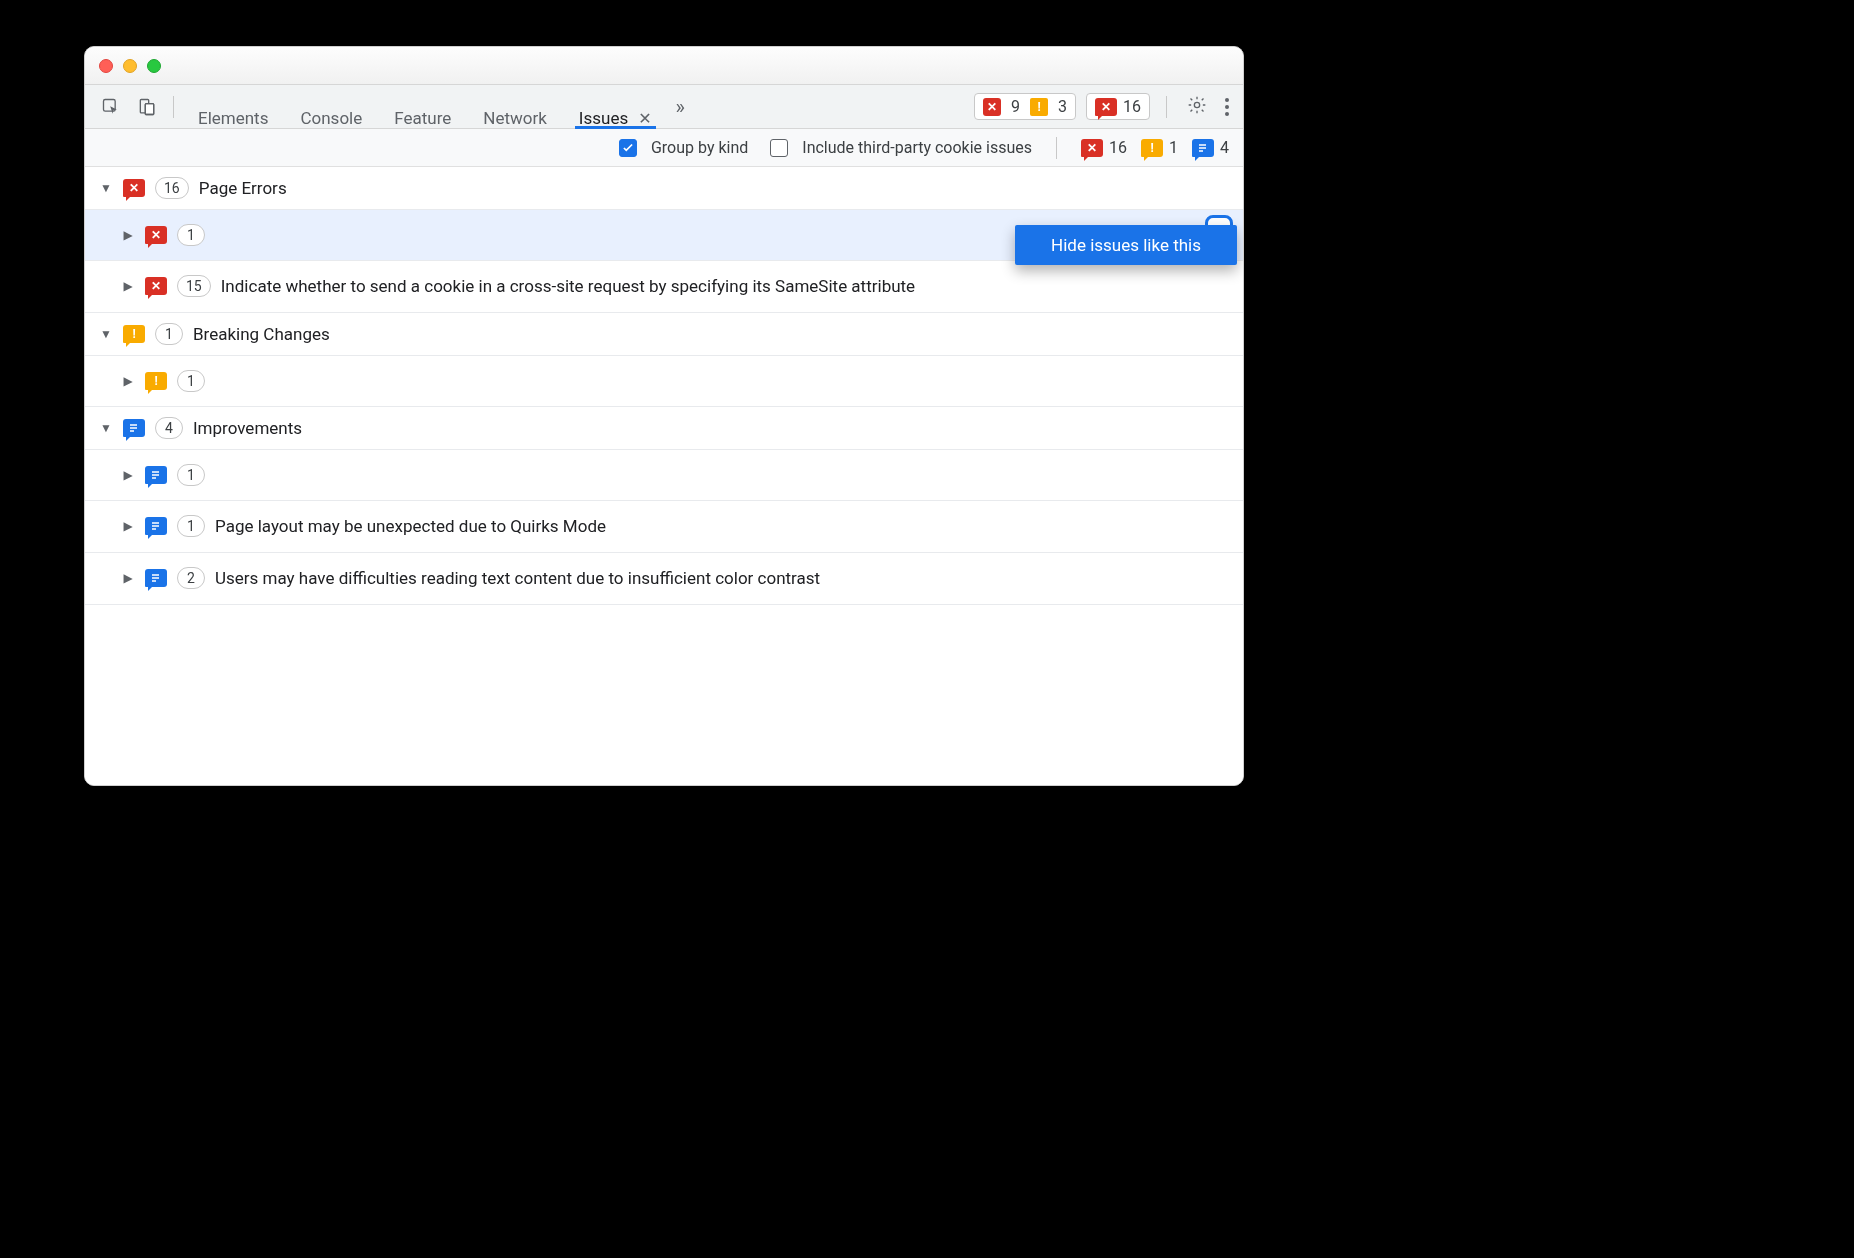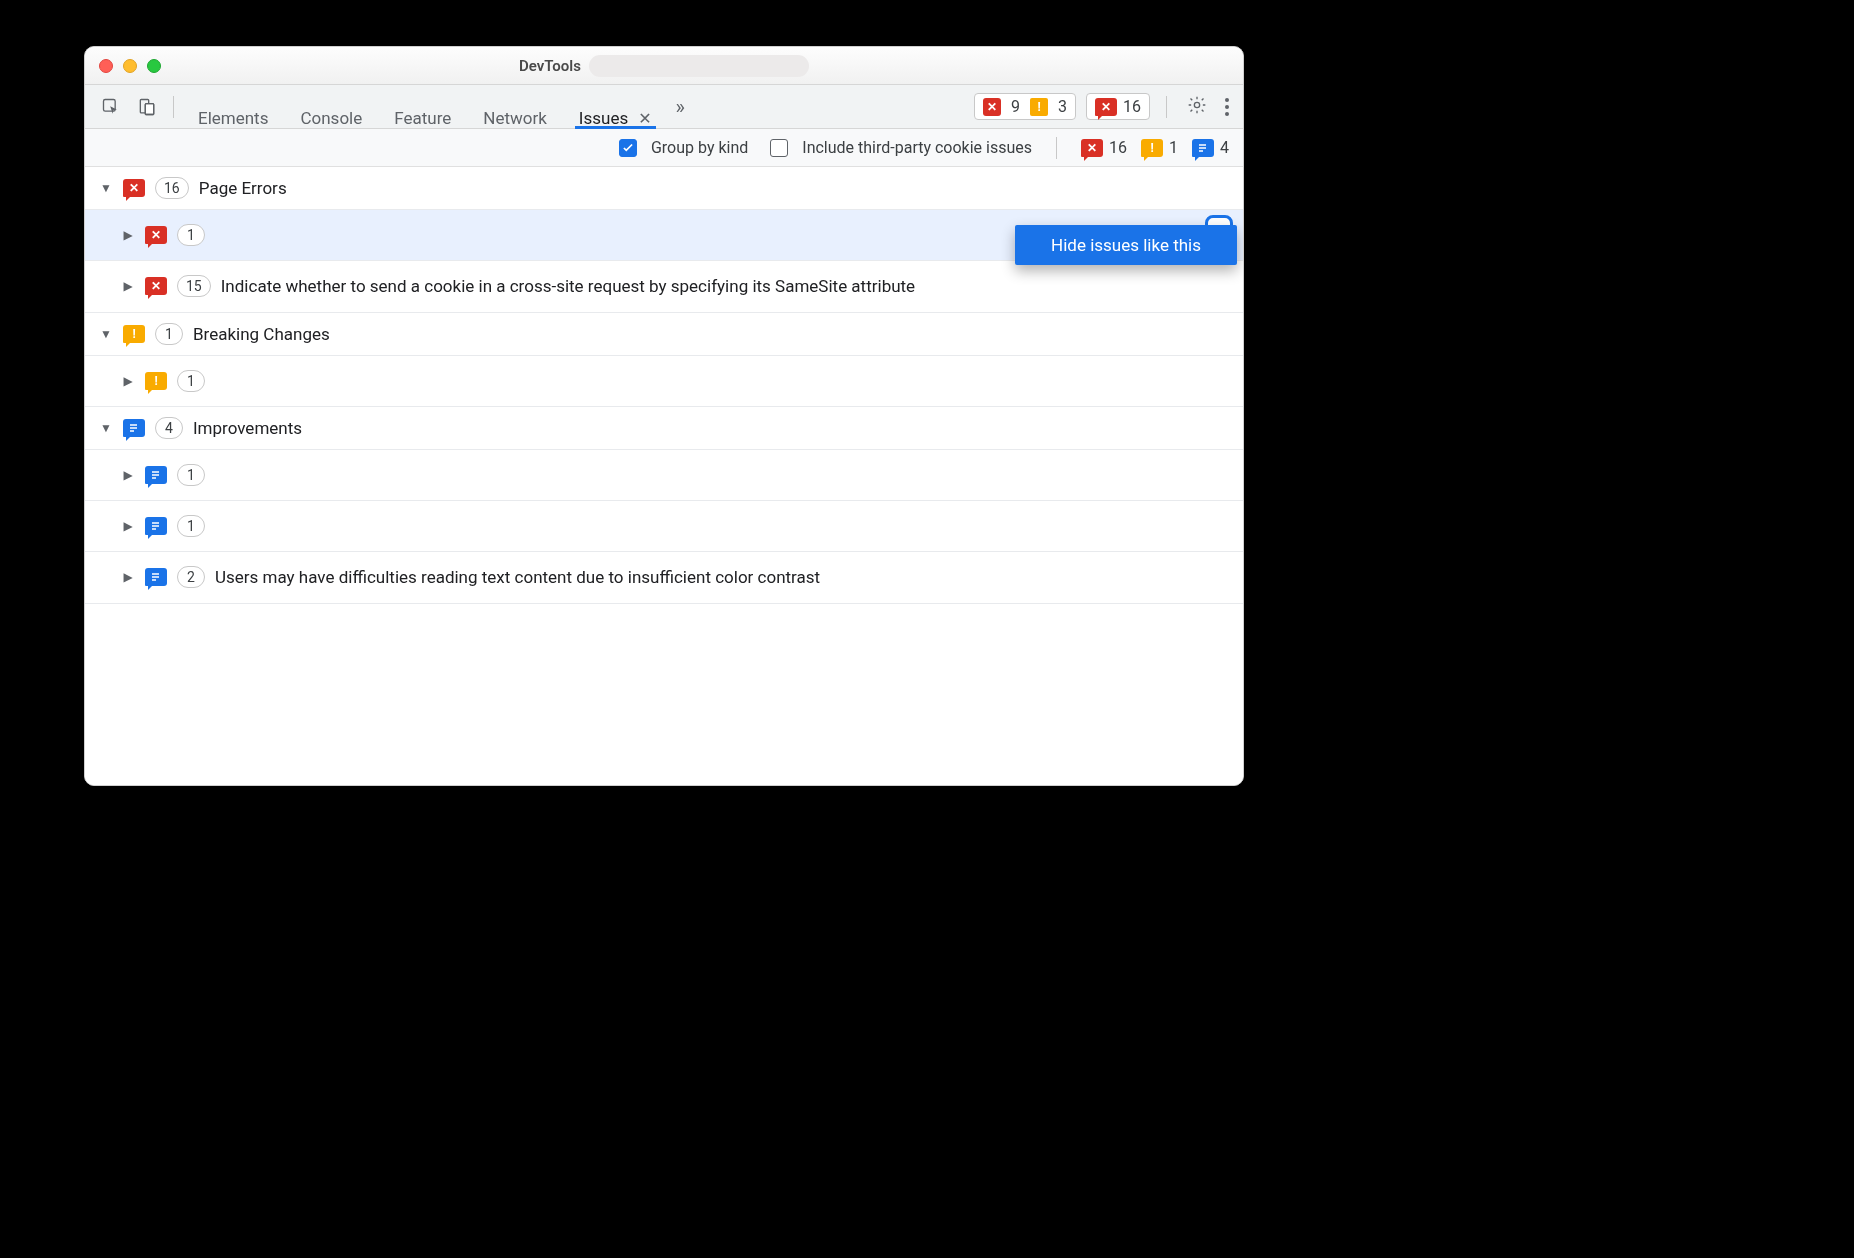--- a/index.html
+++ b/index.html
@@ -157,24 +157,20 @@
 </head>
 <body>
 
 <div class="window">
 
   <div class="titlebar">
     <div class="traffic">
       <div class="dot red"></div>
       <div class="dot yellow"></div>
       <div class="dot green"></div>
-    </div>
-    <div class="titlebar-center">
-      <span class="title-label">DevTools</span>
-      <span class="title-pill"></span>
     </div>
   </div>
 
   <div class="tabbar">
     <span class="tool-icon">
       <svg class="ic" viewBox="0 0 24 24">
           <rect x="3" y="3" width="14" height="14" rx="2"></rect>
           <path d="M11 11 L19 15 L15 16 L14 20 Z" fill="#5f6368" stroke="none"></path>
         </svg>
     </span>
@@ -321,20 +317,21 @@
         <span class="badge-count">1</span>
       </div>
       <div class="issue-row">
         <span class="tri right"></span>
         <span class="bubble blue">
           <svg viewBox="0 0 24 24" width="12" height="12">
             <path d="M4 6h14M4 12h14M4 18h8" stroke="#fff" stroke-width="3"></path>
           </svg>
         </span>
         <span class="badge-count">1</span>
+        <span class="issue-text">Page layout may be unexpected due to Quirks Mode</span>
       </div>
       <div class="issue-row">
         <span class="tri right"></span>
         <span class="bubble blue">
           <svg viewBox="0 0 24 24" width="12" height="12">
             <path d="M4 6h14M4 12h14M4 18h8" stroke="#fff" stroke-width="3"></path>
           </svg>
         </span>
         <span class="badge-count">2</span>
         <span class="issue-text">Users may have difficulties reading text content due to insufficient color contrast</span>

